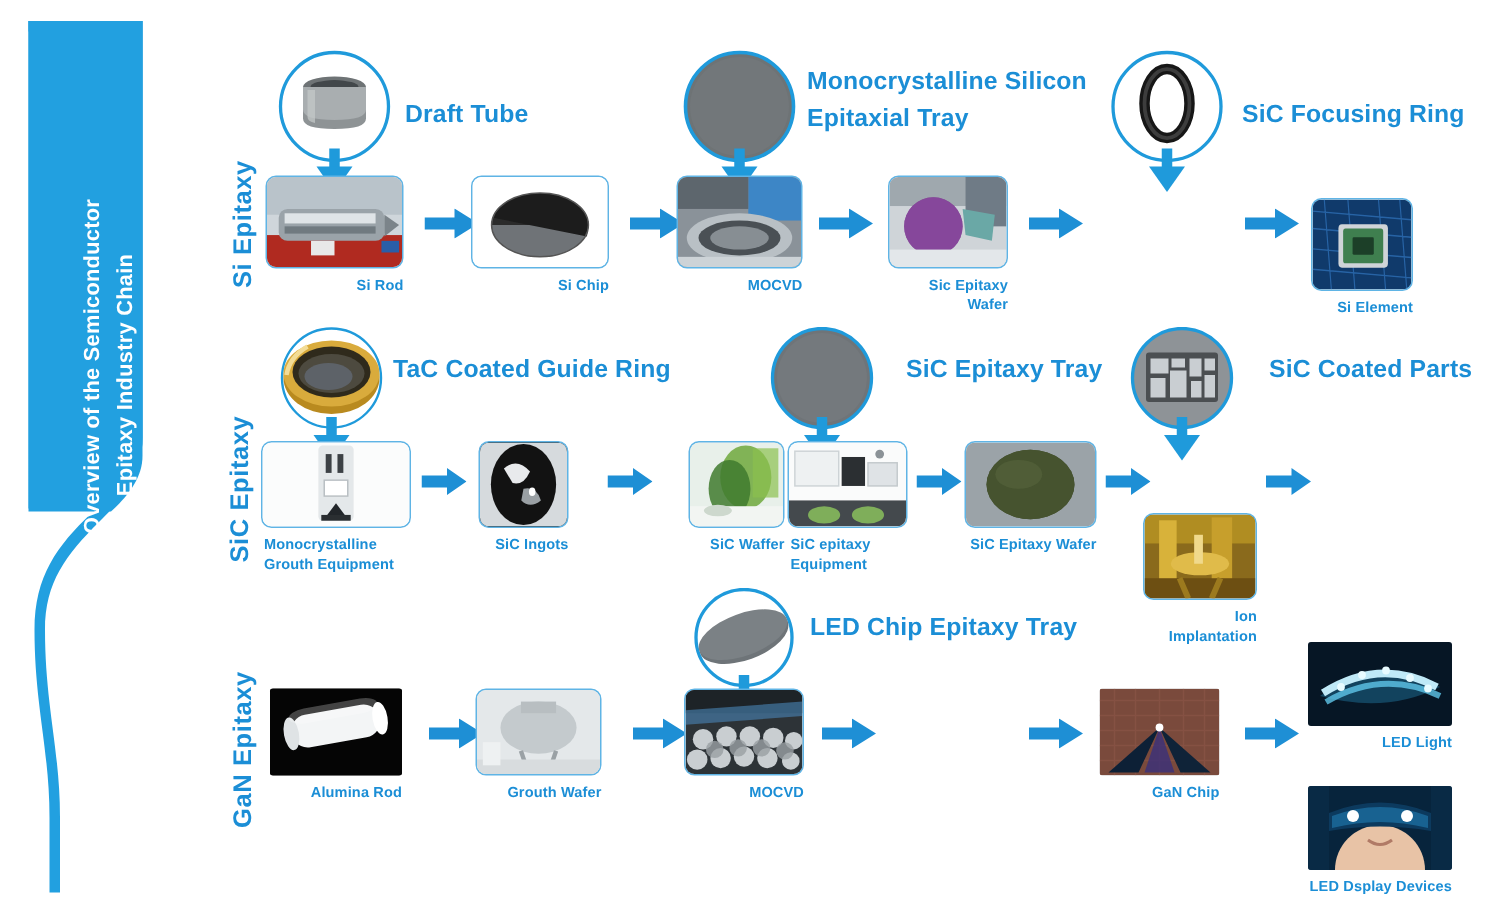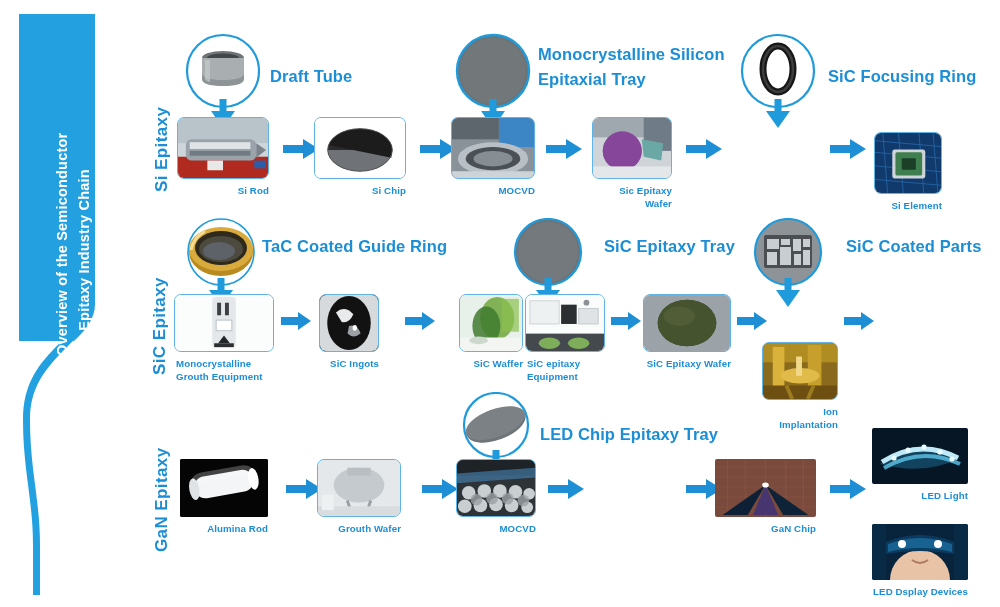--- a/index.html
+++ b/index.html
@@ -427,21 +427,21 @@
     <svg width="76" height="90" viewBox="0 0 76 90">
       <circle cx="38" cy="33" r="32" fill="#ffffff" stroke="#1f9adb" stroke-width="2.2"></circle>
       <g transform="rotate(-20 38 33)">
         <ellipse cx="38" cy="33" rx="31" ry="15" fill="#6e7478"></ellipse>
         <ellipse cx="38" cy="31" rx="31" ry="14" fill="#7b8185"></ellipse>
       </g>
       <path d="M38,58 L38,72" stroke="#1f9adb" stroke-width="7" fill="none"></path>
       <path d="M26,70 L50,70 L38,87 Z" fill="#1f9adb"></path>
     </svg>
   </div>
-  <div class="callout-label" style="left:540px; top:422px;">LED Chip Epitaxy Tray</div>
+  <div class="callout-label" style="left:540px; top:406px;">LED Chip Epitaxy Tray</div>
 
   <div class="step" style="left:180px; top:459px; width:88px;">
     <div class="thumb noborder" style="height:58px; background:#050505;">
       <svg width="100%" height="100%" viewBox="0 0 88 58" preserveAspectRatio="none">
         <rect width="88" height="58" fill="#050505"></rect>
         <g transform="rotate(-10 44 26)">
           <rect x="14" y="14" width="60" height="22" rx="11" fill="#f3f5f6"></rect>
           <ellipse cx="14" cy="25" rx="5" ry="11" fill="#dfe3e5"></ellipse>
           <ellipse cx="74" cy="25" rx="5" ry="11" fill="#ffffff"></ellipse>
         </g>
@@ -514,21 +514,21 @@
       </svg>
   </div>
 
 
   <div class="arrow" style="left:686px; top:479px;">
     <svg width="36" height="20" viewBox="0 0 36 20">
         <path d="M0,6 L20,6 L20,0 L36,10 L20,20 L20,14 L0,14 Z" fill="#1e8fd5"></path>
       </svg>
   </div>
 
-  <div class="step" style="left:715px; top:459px; width:101px;">
+  <div class="step" style="left:733px; top:459px; width:80px;">
     <div class="thumb noborder" style="height:58px;">
       <svg width="100%" height="100%" viewBox="0 0 80 58" preserveAspectRatio="none">
         <rect width="80" height="58" fill="#7a4a3c"></rect>
         <g stroke="#8c5848" stroke-width="1" opacity=".6">
           <path d="M0,8 H80 M0,18 H80 M0,28 H80 M0,38 H80 M0,48 H80"></path>
           <path d="M10,0 V58 M24,0 V58 M40,0 V58 M56,0 V58 M70,0 V58"></path>
         </g>
         <path d="M40,26 L6,56 L26,56 Z" fill="#0d2036"></path>
         <path d="M40,26 L74,56 L54,56 Z" fill="#0f2338"></path>
         <path d="M40,26 L30,56 L50,56 Z" fill="#3a2f7a" opacity=".8"></path>

